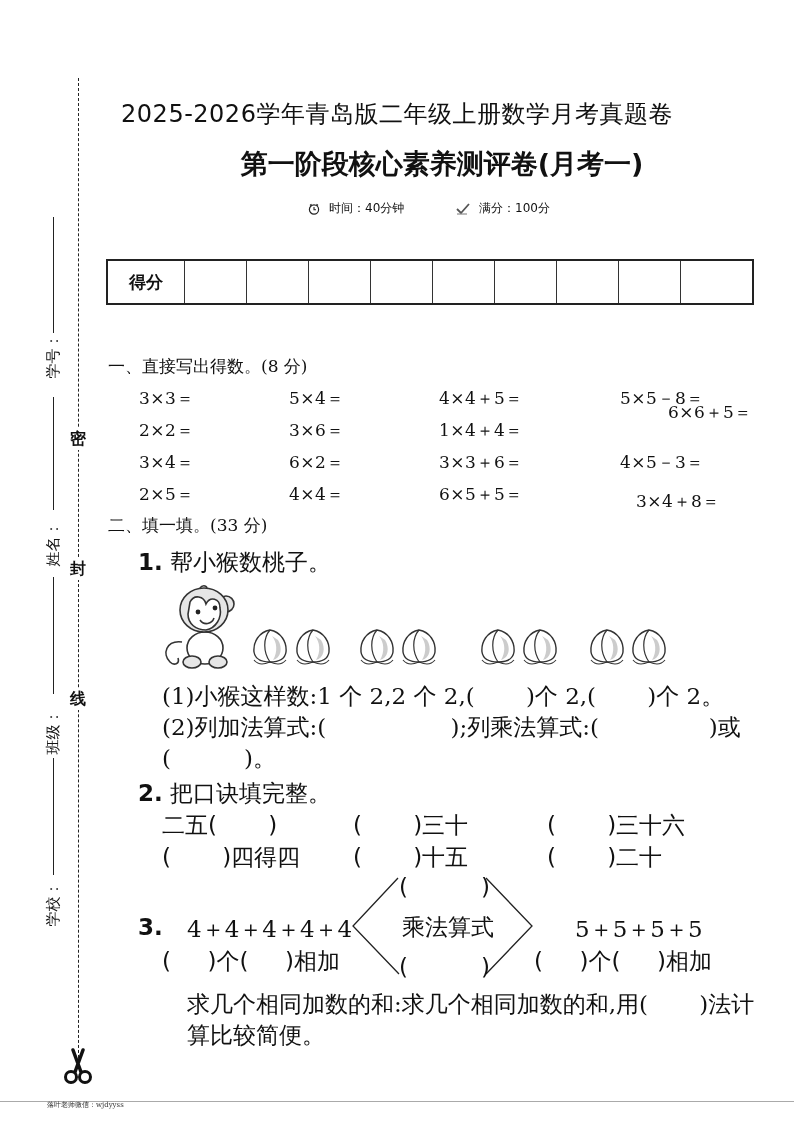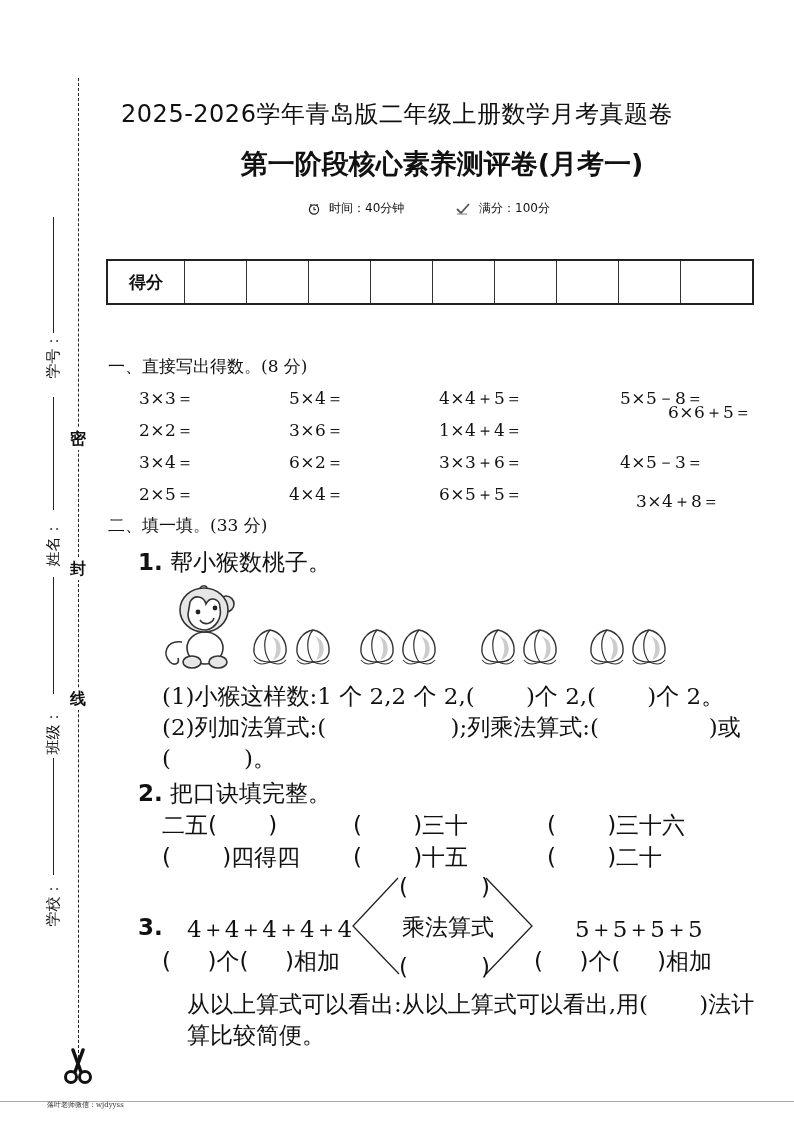--- a/index.html
+++ b/index.html
@@ -199,17 +199,17 @@
   <path d="M48 4 L3 52 L49 100" fill="none" stroke="#222" stroke-width="1.3"></path>
   <path d="M136 4 L182 52 L136 100" fill="none" stroke="#222" stroke-width="1.3"></path>
 </svg>
 <div class="qtext sans" style="left:399px;top:874px;">(          )</div>
 <div class="qtext sans" style="left:402px;top:912px;">乘法算式</div>
 <div class="qtext sans" style="left:399px;top:954px;">(          )</div>
 
 <div class="qtext" style="left:575px;top:914px;">5＋5＋5＋5</div>
 <div class="qtext sans" style="left:534px;top:946px;">(     )个(     )相加</div>
 
-<div class="qtext" style="left:187px;top:989px;">从以上算式可以看出:从以上算式可以看出,用(       )法计</div>
+<div class="qtext" style="left:187px;top:989px;">求几个相同加数的和:求几个相同加数的和,用(       )法计</div>
 <div class="qtext" style="left:187px;top:1020px;">算比较简便。</div>
 
 <div class="footer-rule"></div>
 <div class="footer serif">落叶老师微信：wjdyyss</div>
 
 </body></html>

